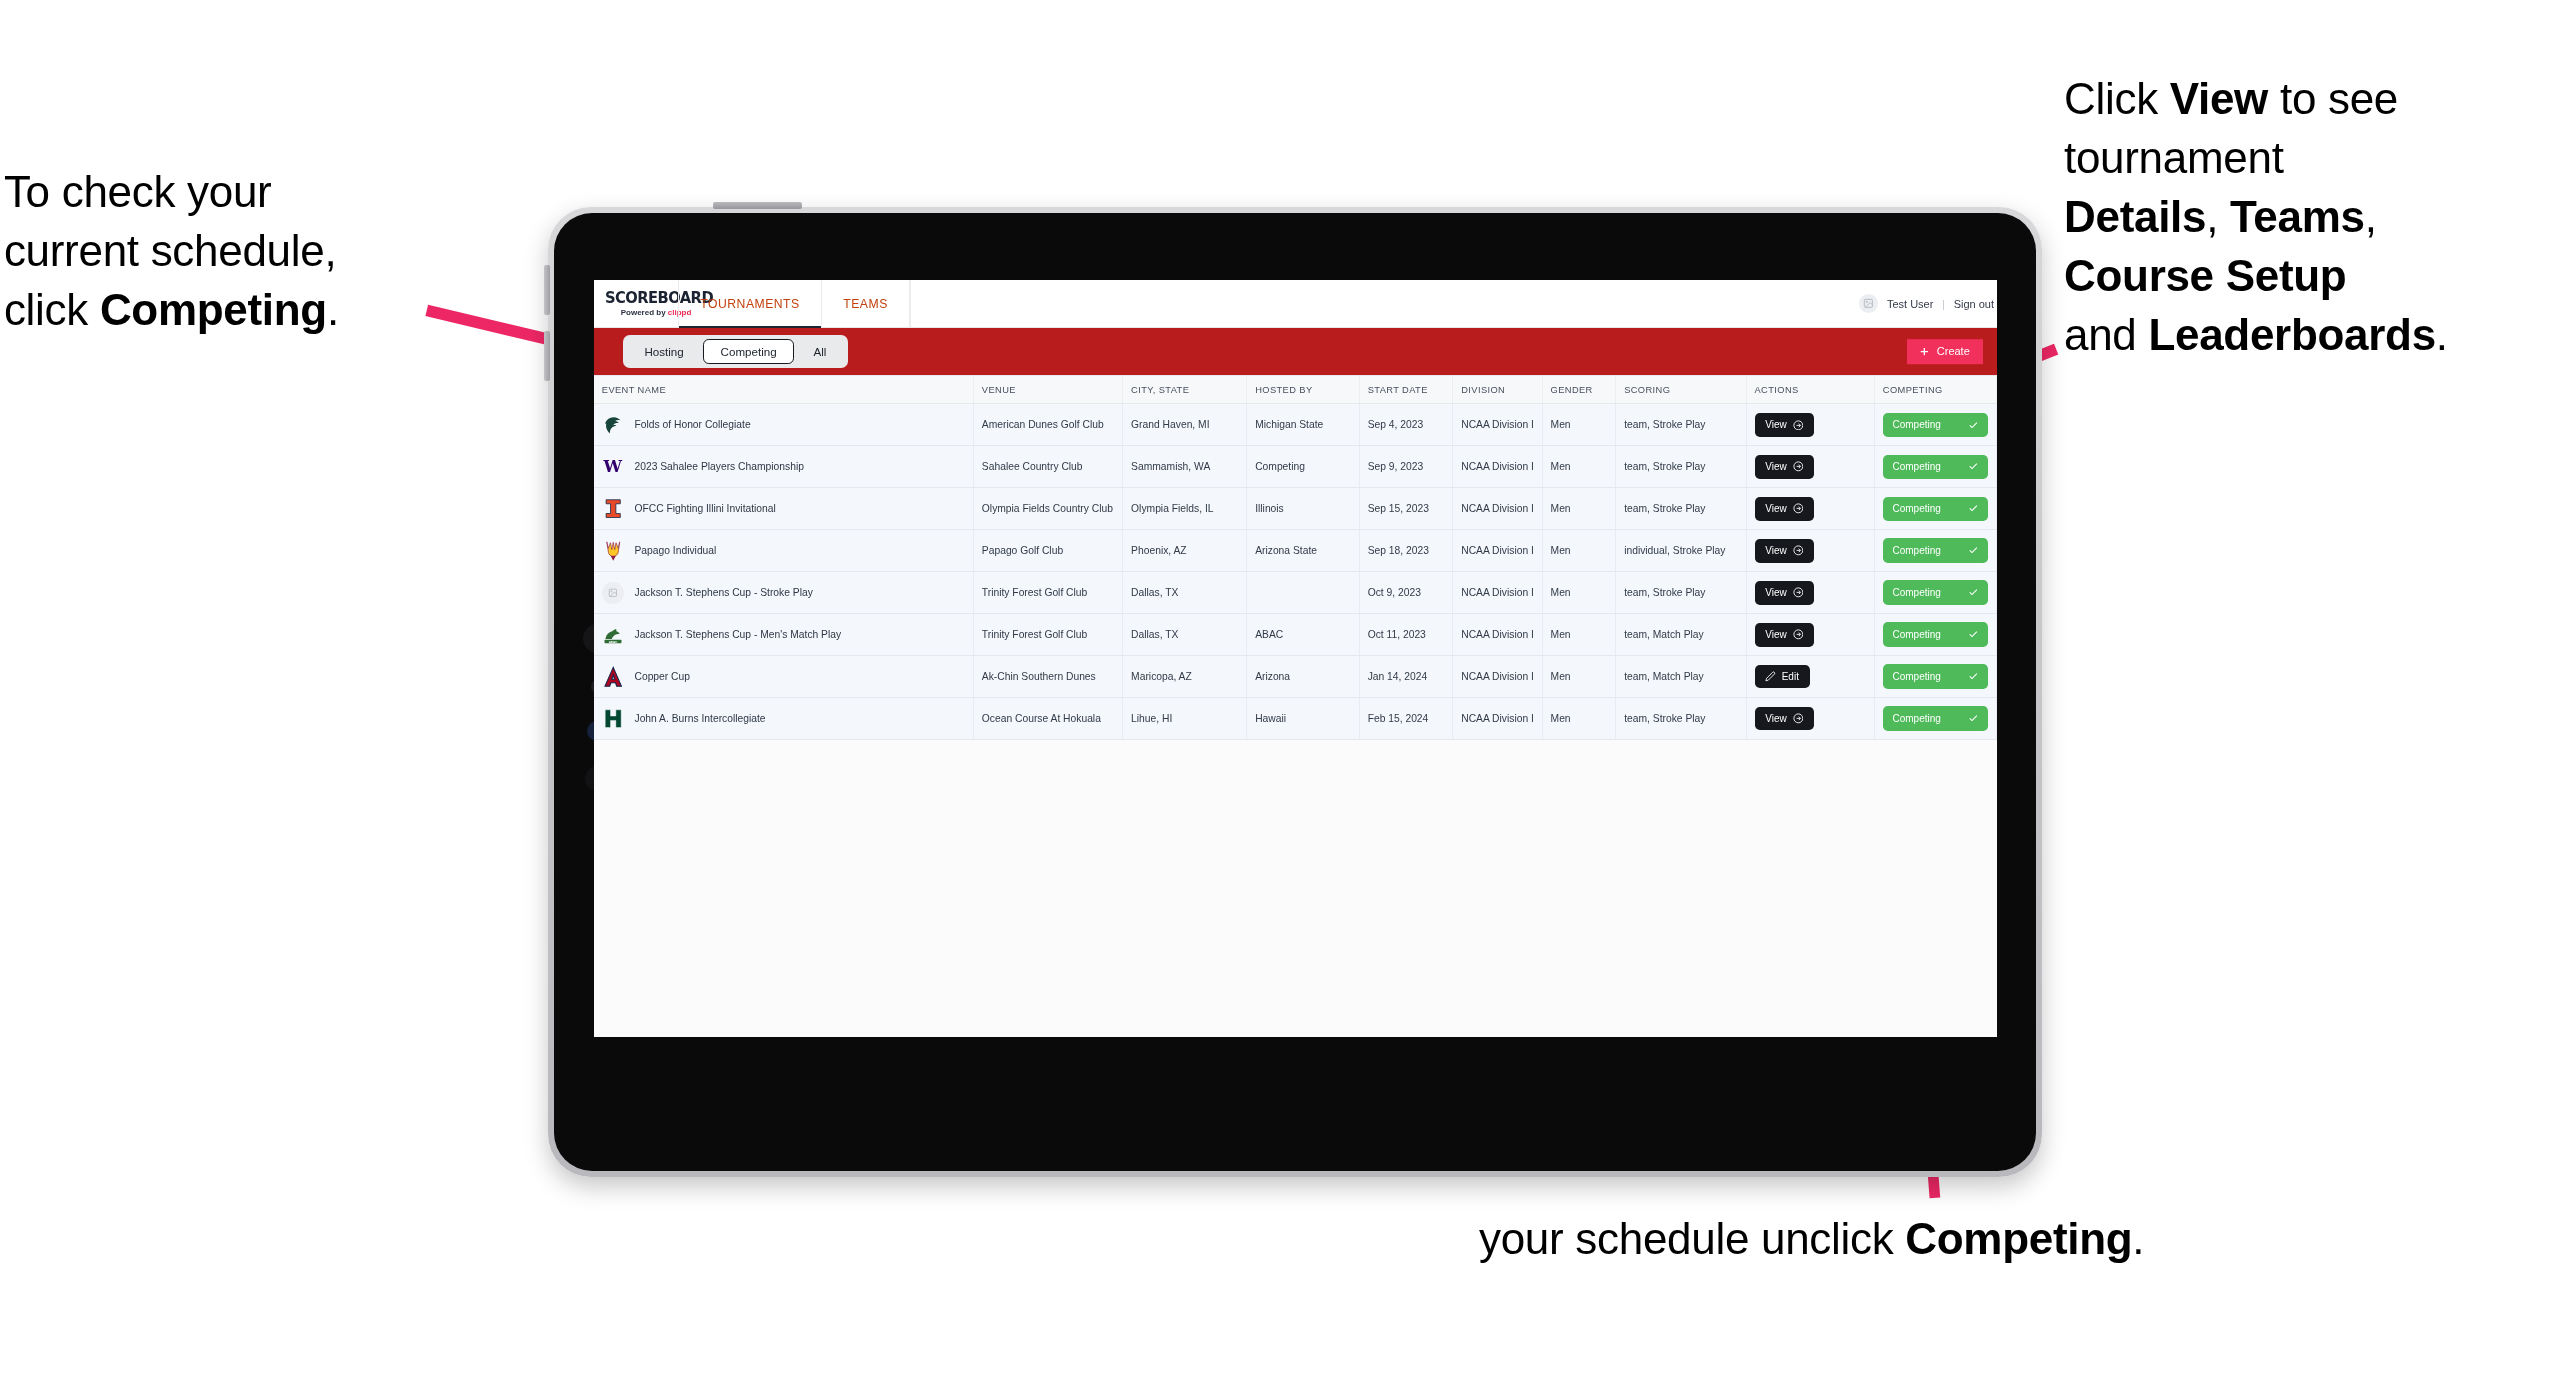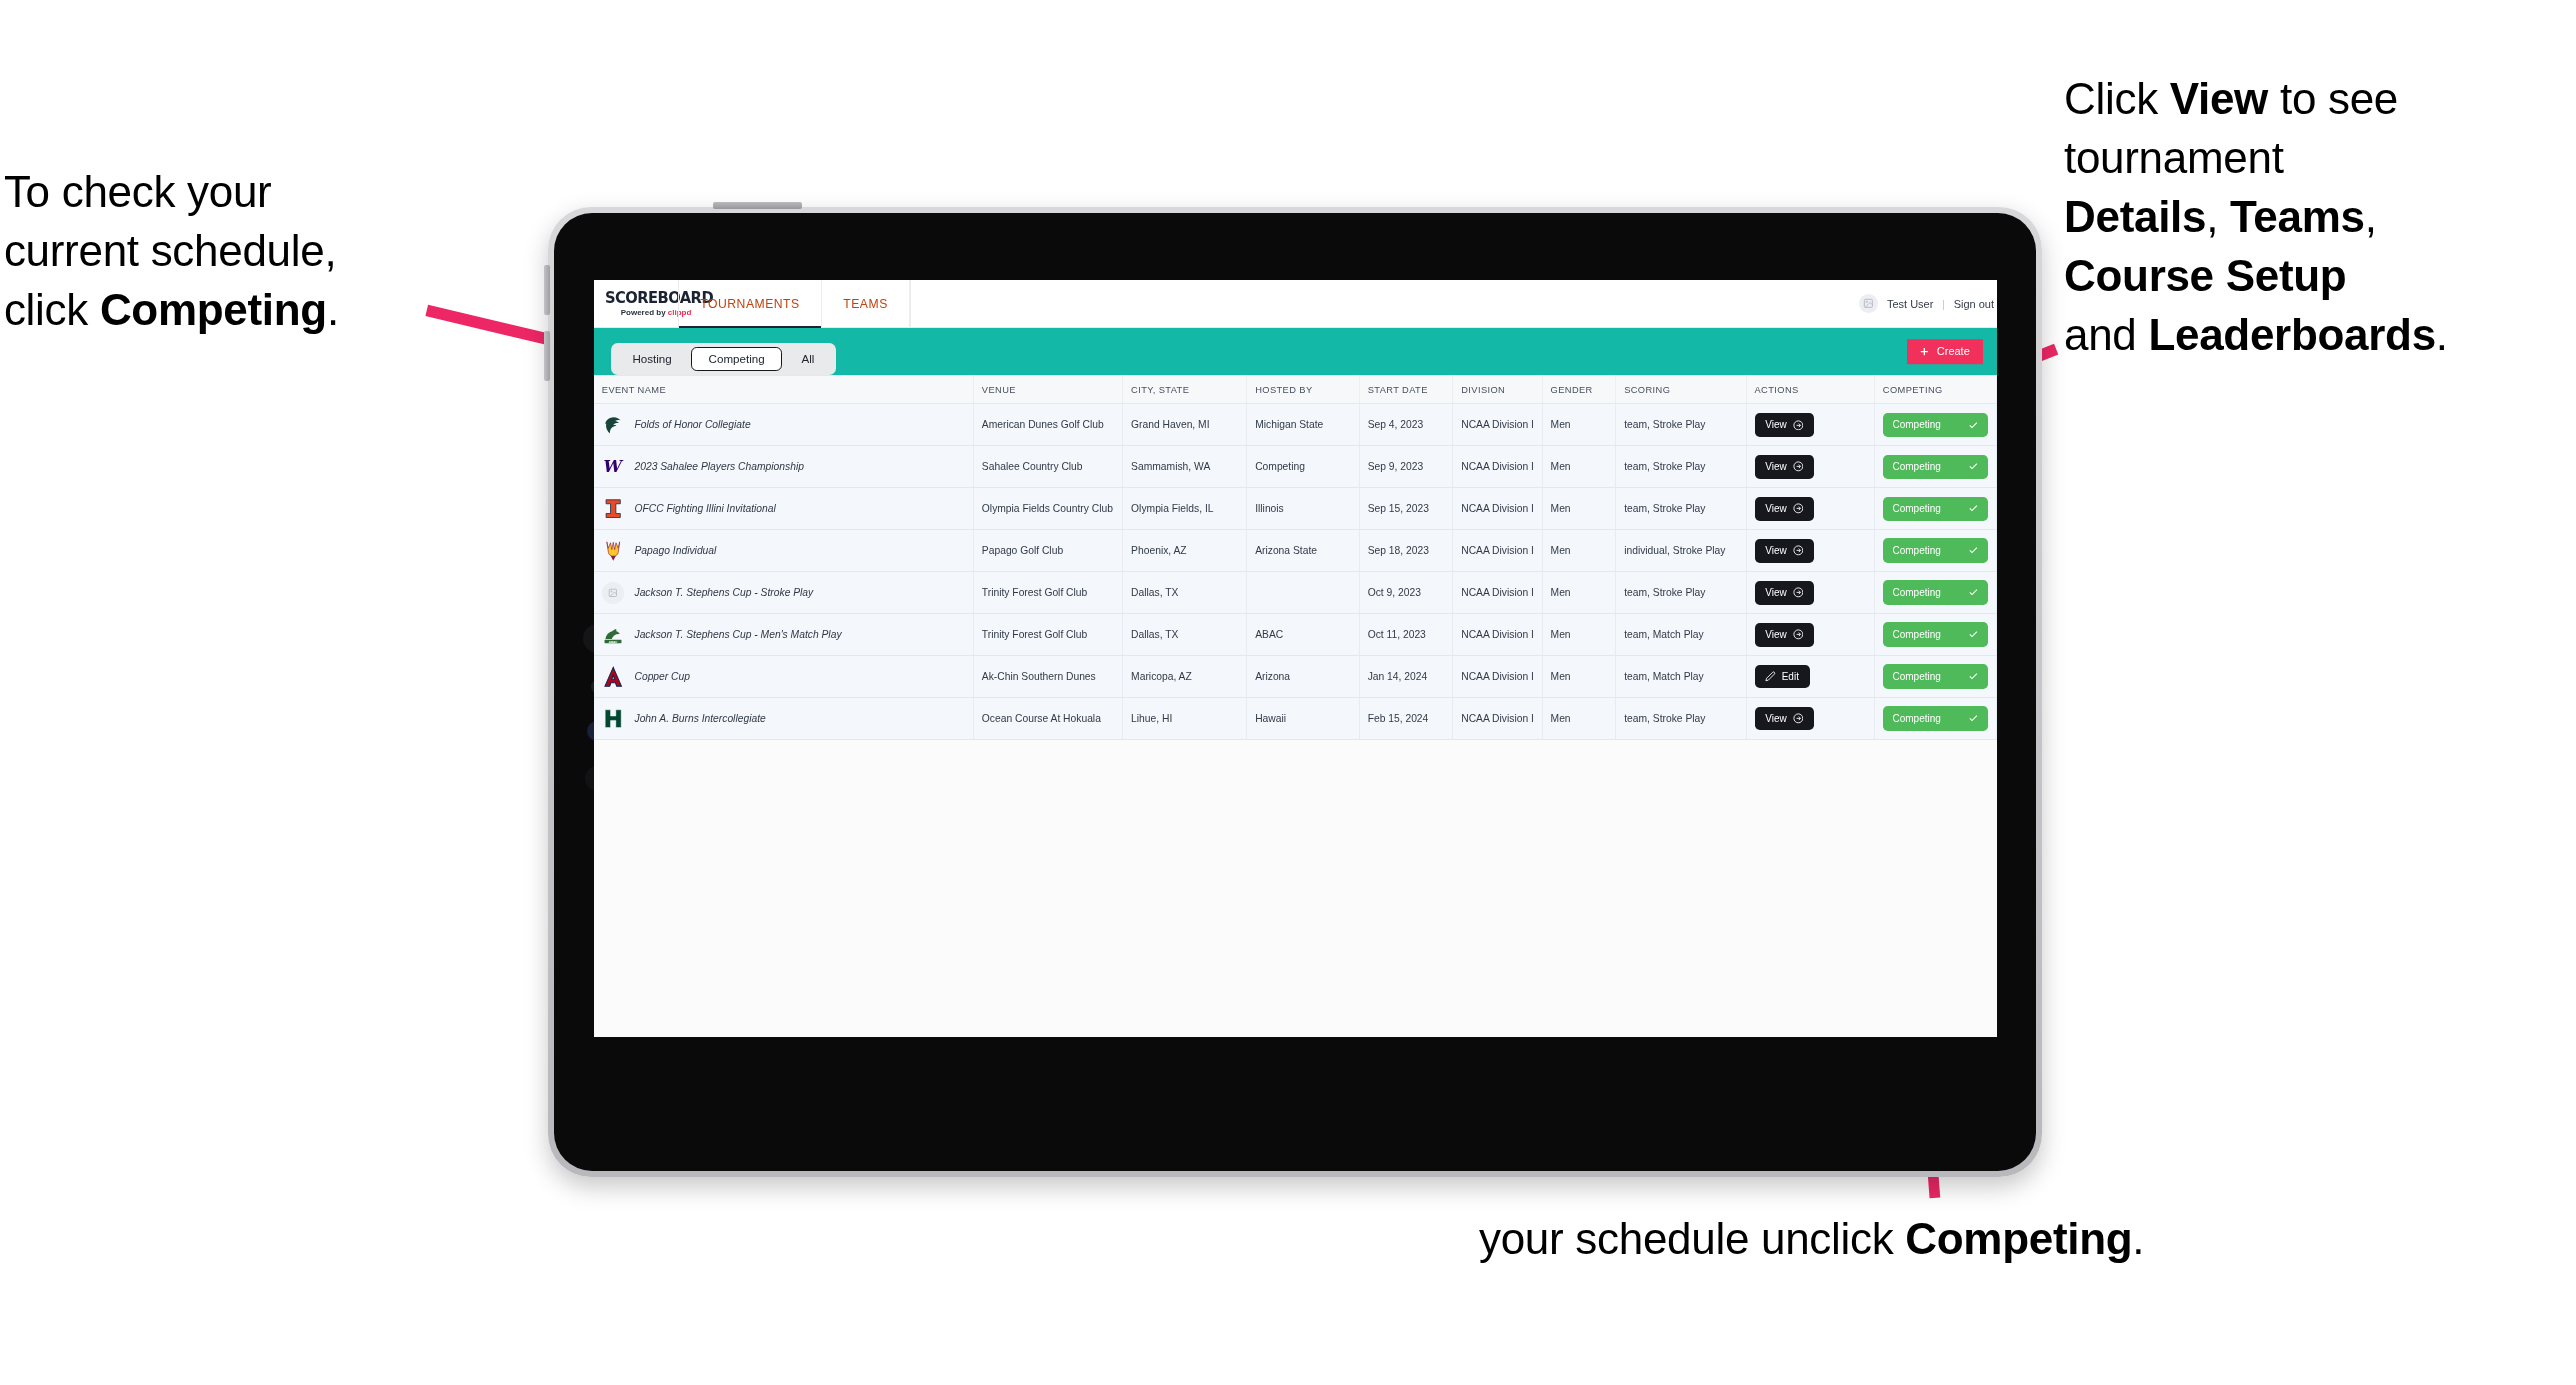--- a/index.html
+++ b/index.html
@@ -107,22 +107,22 @@
   }
   #avatar{
     width:19.4px;height:19.4px;border-radius:50%;background:#eceef1;
     display:flex;align-items:center;justify-content:center;color:#aab0ba;font-size:9.7px;
   }
   #userbox .sep{color:#c4c8cf;}
   #signout{cursor:pointer;}
 
   
   #filterbar{
-    height:47px;background:#14b8a6;display:flex;align-items:flex-end;
-    padding:0 17px;position:relative;box-sizing:border-box;
+    height:47px;background:#b91c1c;display:flex;align-items:center;
+    padding:0 29px;position:relative;box-sizing:border-box;
   }
   #segmented{
     display:flex;align-items:center;background:#e9eaec;border-radius:6.8px;
     padding:3.9px;gap:1.9px;
   }
   .seg{
     font-size:11.6px;color:#20262f;padding:5.8px 17.5px;border-radius:5.8px;cursor:pointer;
     white-space:nowrap;
   }
   .seg.active{background:#ffffff;border:1.6px solid #15191f;padding:4.8px 16.5px;font-weight:400;}
@@ -140,21 +140,21 @@
     background:#f7f8fa;color:#454e5d;font-weight:400;font-size:9.3px;
     letter-spacing:0.4px;text-align:left;
     padding:8.7px 7.8px;border-top:1px solid #e6e8ec;border-bottom:1px solid #e6e8ec;
     border-right:1px solid #eceef1;white-space:nowrap;
   }
   tbody td{
     background:#f4f7fb;
     padding:8.7px 7.8px;border-bottom:1px solid #e4e8ee;border-right:1px solid #e8ecf2;
     vertical-align:middle;line-height:1.35;
   }
-  tbody tr td:first-child{border-left:none;font-style:italic;}
+  tbody tr td:first-child{border-left:none;}
   .c-event{width:361px;}
   .c-venue{width:142px;}
   .c-city{width:118px;}
   .c-host{width:107px;}
   .c-date{width:89px;}
   .c-div{width:85px;}
   .c-gender{width:70px;}
   .c-scoring{width:124px;}
   .c-actions{width:122px;}
   .c-competing{width:116px;}

